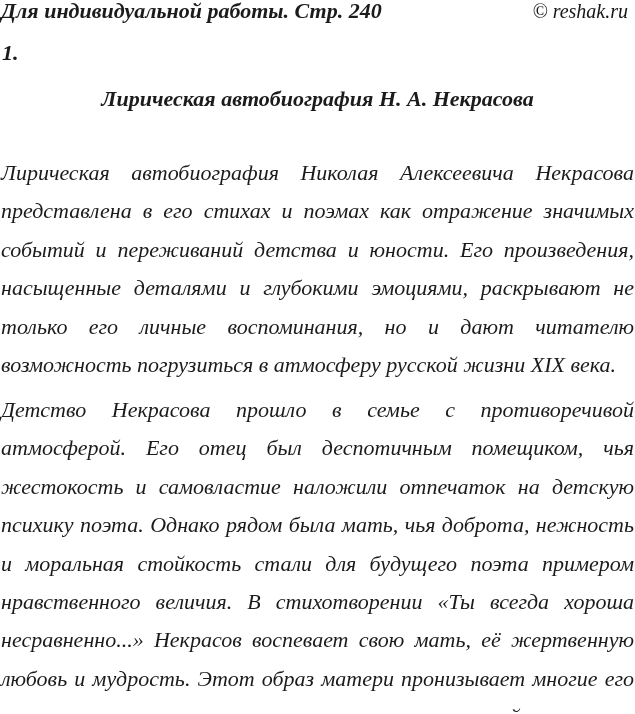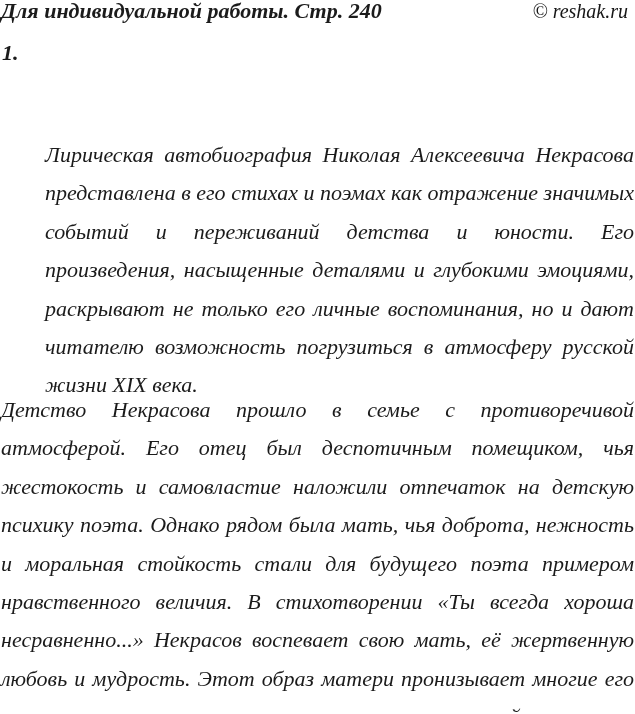--- a/index.html
+++ b/index.html
@@ -61,21 +61,21 @@
   }
   .para {
     position: absolute;
     left: 1px;
     right: 1px;
     font-size: 22px;
     line-height: 38.4px;
     text-align: justify;
     hyphens: none;
   }
-  .para-1 { top: 114px; padding-left: 44px; }
+  .para-1 { top: 132px; }
   .para-2 { top: 369px; }
   .watermark {
     position: absolute;
     left: 0;
     top: 535px;
     width: 200px;
     height: 179px;
     z-index: 1;
     pointer-events: none;
   }
@@ -92,20 +92,21 @@
 
   <div class="content">
 
     <div class="header-row">
       <span class="header-title">Для индивидуальной работы. Стр. 240</span>
       <span class="copyright">© reshak.ru</span>
     </div>
 
     <div class="item-number">1.</div>
 
+    <div class="essay-heading">Лирическая автобиография Н. А. Некрасова</div>
 
     <p class="para para-1">Лирическая автобиография Николая Алексеевича Некрасова представлена в его стихах и поэмах как отражение значимых событий и переживаний детства и юности. Его произведения, насыщенные деталями и глубокими эмоциями, раскрывают не только его личные воспоминания, но и дают читателю возможность погрузиться в атмосферу русской жизни XIX века.</p>
 
     <p class="para para-2">Детство Некрасова прошло в семье с противоречивой атмосферой. Его отец был деспотичным помещиком, чья жестокость и самовластие наложили отпечаток на детскую психику поэта. Однако рядом была мать, чья доброта, нежность и моральная стойкость стали для будущего поэта примером нравственного величия. В стихотворении «Ты всегда хороша несравненно...» Некрасов воспевает свою мать, её жертвенную любовь и мудрость. Этот образ матери пронизывает многие его стихи, становясь символом красоты и величия русской женщины.</p>
 
   </div>
 
 </div>
 
 </body></html>

